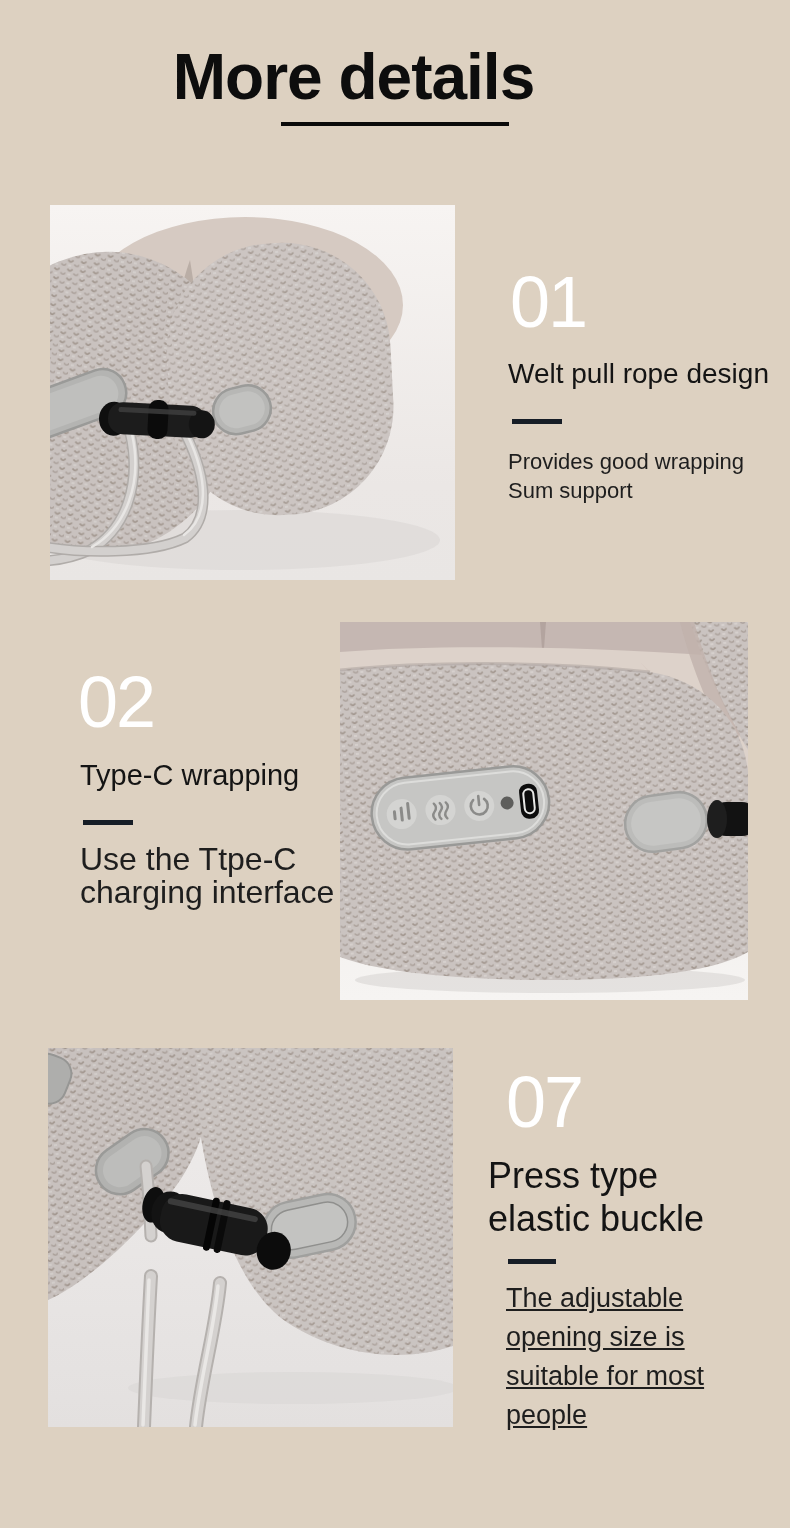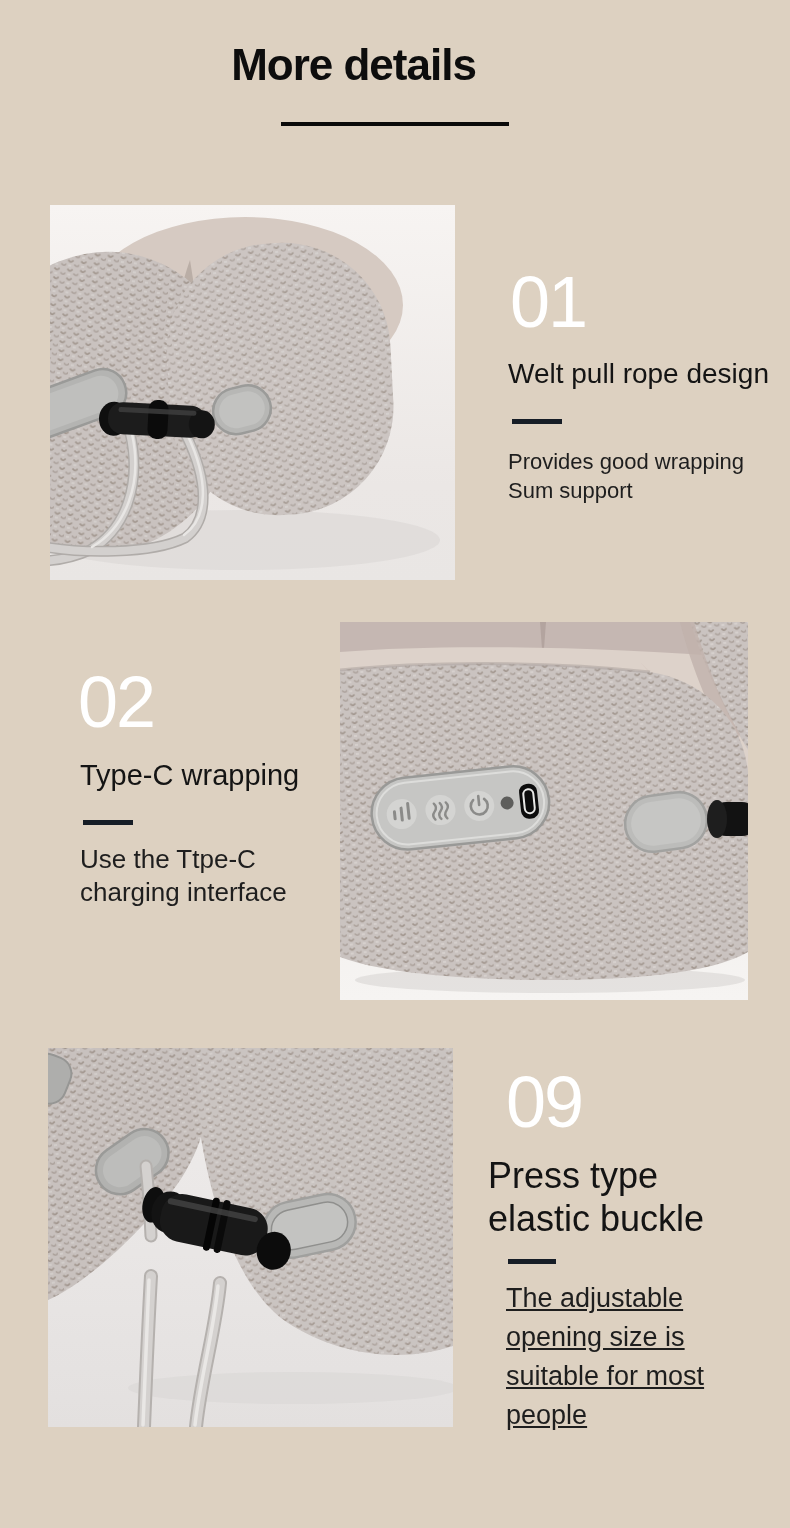--- a/index.html
+++ b/index.html
@@ -5,21 +5,21 @@
   * { margin:0; padding:0; box-sizing:border-box; }
   html,body { width:790px; height:1528px; }
   body {
     position:relative;
     background:#ddd1c1;
     font-family:"Liberation Sans", sans-serif;
     overflow:hidden;
   }
   .title {
     position:absolute; top:40px; left:0; width:707px;
-    text-align:center; font-size:44px; font-weight:bold;
+    text-align:center; font-size:64px; font-weight:bold;
     letter-spacing:-1px; color:#0d0d0d;
   }
   .title-underline {
     position:absolute; top:122px; left:281px;
     width:228px; height:4px; background:#0a0a0a;
   }
   .photo { position:absolute; line-height:0; }
   .photo svg { display:block; }
   #photo1 { left:50px;  top:205px;  }
   #photo2 { left:340px; top:622px;  }
@@ -34,21 +34,21 @@
   .heading { position:absolute; color:#141414; white-space:pre-line; }
   #heading1 { left:508px; top:358px;  font-size:28px; }
   #heading2 { left:80px;  top:759px;  font-size:29px; }
   #heading3 { left:488px; top:1154px; font-size:36px; line-height:43px; }
   .divider { position:absolute; background:#161d26; }
   #divider1 { left:512px; top:419px;  width:50px; height:5px; }
   #divider2 { left:83px;  top:820px;  width:50px; height:5px; }
   #divider3 { left:508px; top:1259px; width:48px; height:5px; }
   .body-text { position:absolute; color:#1e1e1e; white-space:pre-line; }
   #body1 { left:508px; top:447px;  font-size:22px; line-height:29px; }
-  #body2 { left:80px;  top:843px;  font-size:26px; line-height:33px; }
+  #body2 { left:80px;  top:843px;  font-size:32px; line-height:33px; }
   #body3 { left:506px; top:1279px; font-size:27px; line-height:39px;text-decoration:underline; }
 </style>
 </head>
 <body>
 
 <h1 class="title">More details</h1>
 <div class="title-underline"></div>
 
 <div class="photo" id="photo1">
 <svg width="405" height="375" viewBox="0 0 405 375" role="img" aria-label="U-shaped neck pillow with welt pull rope and toggle buckle">
@@ -237,20 +237,20 @@
 <div class="divider" id="divider1"></div>
 <div class="body-text" id="body1">Provides good wrapping
 Sum support</div>
 
 <div class="num" id="num2">02</div>
 <div class="heading" id="heading2">Type-C wrapping</div>
 <div class="divider" id="divider2"></div>
 <div class="body-text" id="body2">Use the Ttpe-C
 charging interface</div>
 
-<div class="num" id="num3">09</div>
+<div class="num" id="num3">07</div>
 <div class="heading" id="heading3">Press type
 elastic buckle</div>
 <div class="divider" id="divider3"></div>
 <div class="body-text" id="body3">The adjustable
 opening size is
 suitable for most
 people</div>
 
 </body></html>

